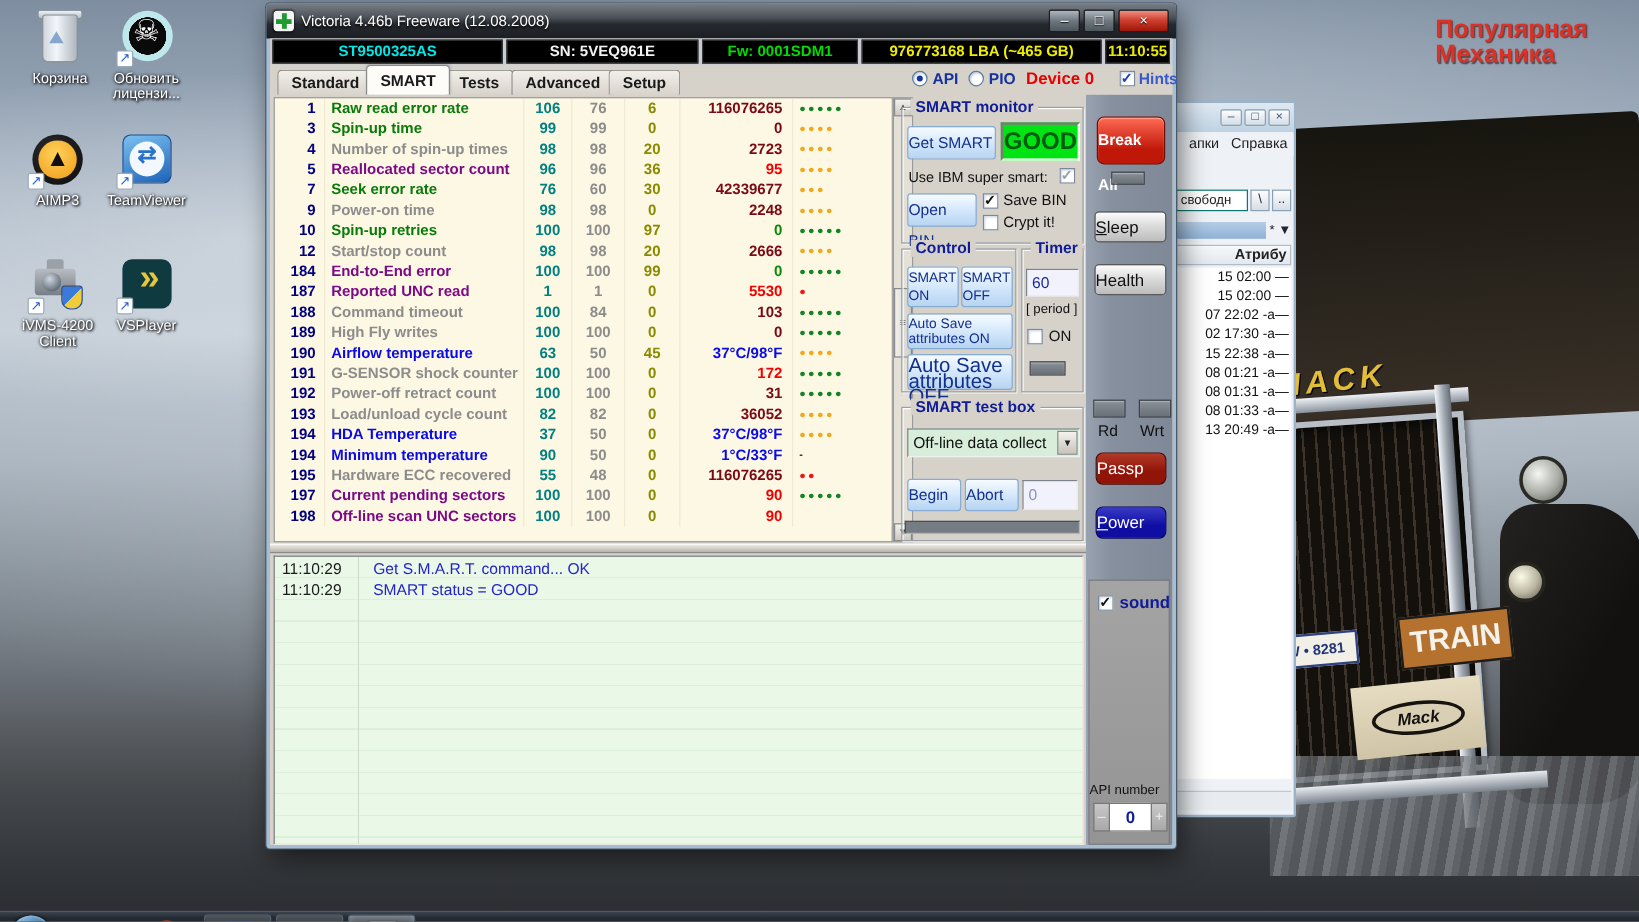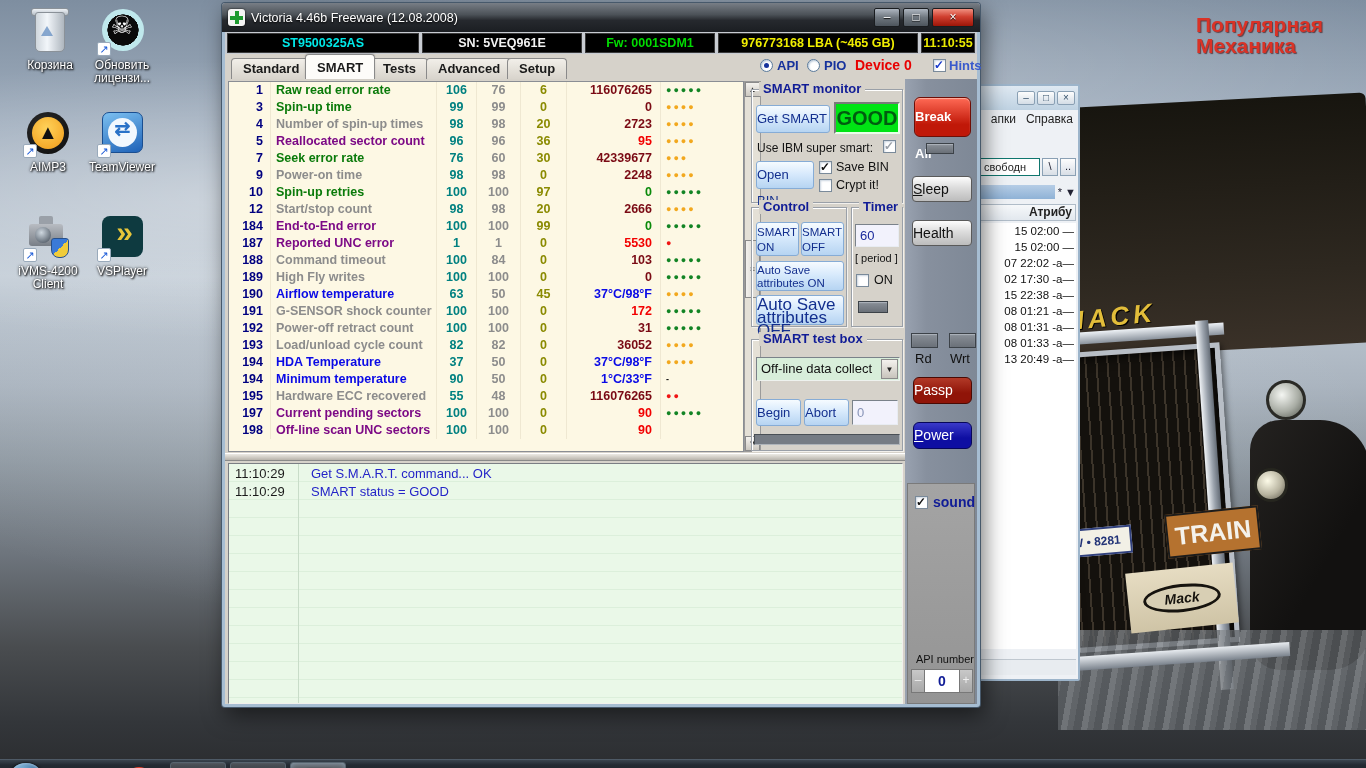--- a/index.html
+++ b/index.html
@@ -143,21 +143,21 @@
 .strip-lbl{position:absolute;font-size:13px;color:#101010;}
 .v-splitter{position:absolute;left:0;top:374px;width:680px;height:8px;background:linear-gradient(180deg,#eceae4,#b8b4ac);border-top:1px solid #fff;border-bottom:1px solid #8a8a8a;}
 .v-log{position:absolute;left:3px;top:384px;width:675px;height:241px;border:1px solid;border-color:#7a7e84 #f2f0ec #f2f0ec #7a7e84;background:
  linear-gradient(90deg,transparent 69px,#c8dcc8 69px,#c8dcc8 70px,transparent 70px),
  repeating-linear-gradient(180deg,#eaf8e8 0 17px,#dcefdb 17px 18px);overflow:hidden;}
 .logline{display:flex;height:18px;align-items:center;}
 .logtime{width:70px;padding-left:6px;font-size:13px;color:#1a1a1a;}
 .logmsg{padding-left:12px;font-size:13px;color:var(--c-log-text);}
 .v-sound{position:absolute;left:682px;top:404px;width:68px;height:221px;background:linear-gradient(180deg,#a4a4a4,#949494);border:1px solid #7a7a7a;}
 .sound-lbl{font-size:14px;font-weight:bold;color:#101c96;}
-.api-lbl{position:absolute;left:0;right:0;bottom:38px;text-align:right;font-size:11px;color:#111;}
+.api-lbl{position:absolute;left:0;right:0;bottom:38px;text-align:left;font-size:11px;color:#111;}
 .spinner{position:absolute;left:3px;bottom:10px;height:24px;display:flex;}
 .spin-btn{width:14px;background:linear-gradient(180deg,#c8c8c8,#a8a8a8);border:1px solid #787878;color:#eee;font-size:12px;text-align:center;line-height:21px;}
 .spin-val{width:34px;background:#fff;border-top:1px solid #787878;border-bottom:1px solid #787878;color:#101c96;font-weight:bold;font-size:14px;text-align:center;line-height:22px;}
 
 
 .taskbar{position:absolute;left:0;top:725px;width:1366px;height:43px;z-index:6;background:linear-gradient(180deg,#3a444e 0%,#232a32 12%,#1b2128 55%,#262d35 100%);border-top:1px solid #4e5a66;display:flex;align-items:center;margin-top:34px;}
 .orb{position:relative;width:36px;height:36px;margin-left:8px;border-radius:50%;background:radial-gradient(circle at 35% 28%,#8ec6ea,#2a5a8a 58%,#10202e);box-shadow:inset 0 0 4px #cfe8fa,0 0 3px #000;}
 .flag{position:absolute;left:9px;top:9px;width:18px;height:18px;transform:rotate(-6deg) skewY(-4deg);display:grid;grid-template-columns:8px 8px;grid-template-rows:8px 8px;gap:1px;}
 .flag i{border-radius:2px;}
 .flag .f1{background:#e84c28;} .flag .f2{background:#7ac43a;} .flag .f3{background:#2a88d8;} .flag .f4{background:#f4bc1e;}
@@ -428,21 +428,21 @@
             <div class="tc w-id c-id">184</div>
             <div class="tc w-name c-name n-purple">End-to-End error</div>
             <div class="tc w-val c-val">100</div>
             <div class="tc w-wrst c-wrst">100</div>
             <div class="tc w-tresh c-tresh">99</div>
             <div class="tc w-raw c-raw r-green">0</div>
             <div class="tc w-health c-health h-green">●●●●●</div>
           </div>
           <div class="trow">
             <div class="tc w-id c-id">187</div>
-            <div class="tc w-name c-name n-purple">Reported UNC error</div>
+            <div class="tc w-name c-name n-purple">Reported UNC read</div>
             <div class="tc w-val c-val">1</div>
             <div class="tc w-wrst c-wrst">1</div>
             <div class="tc w-tresh c-tresh">0</div>
             <div class="tc w-raw c-raw r-red">5530</div>
             <div class="tc w-health c-health h-red">●</div>
           </div>
           <div class="trow">
             <div class="tc w-id c-id">188</div>
             <div class="tc w-name c-name n-gray">Command timeout</div>
             <div class="tc w-val c-val">100</div>

